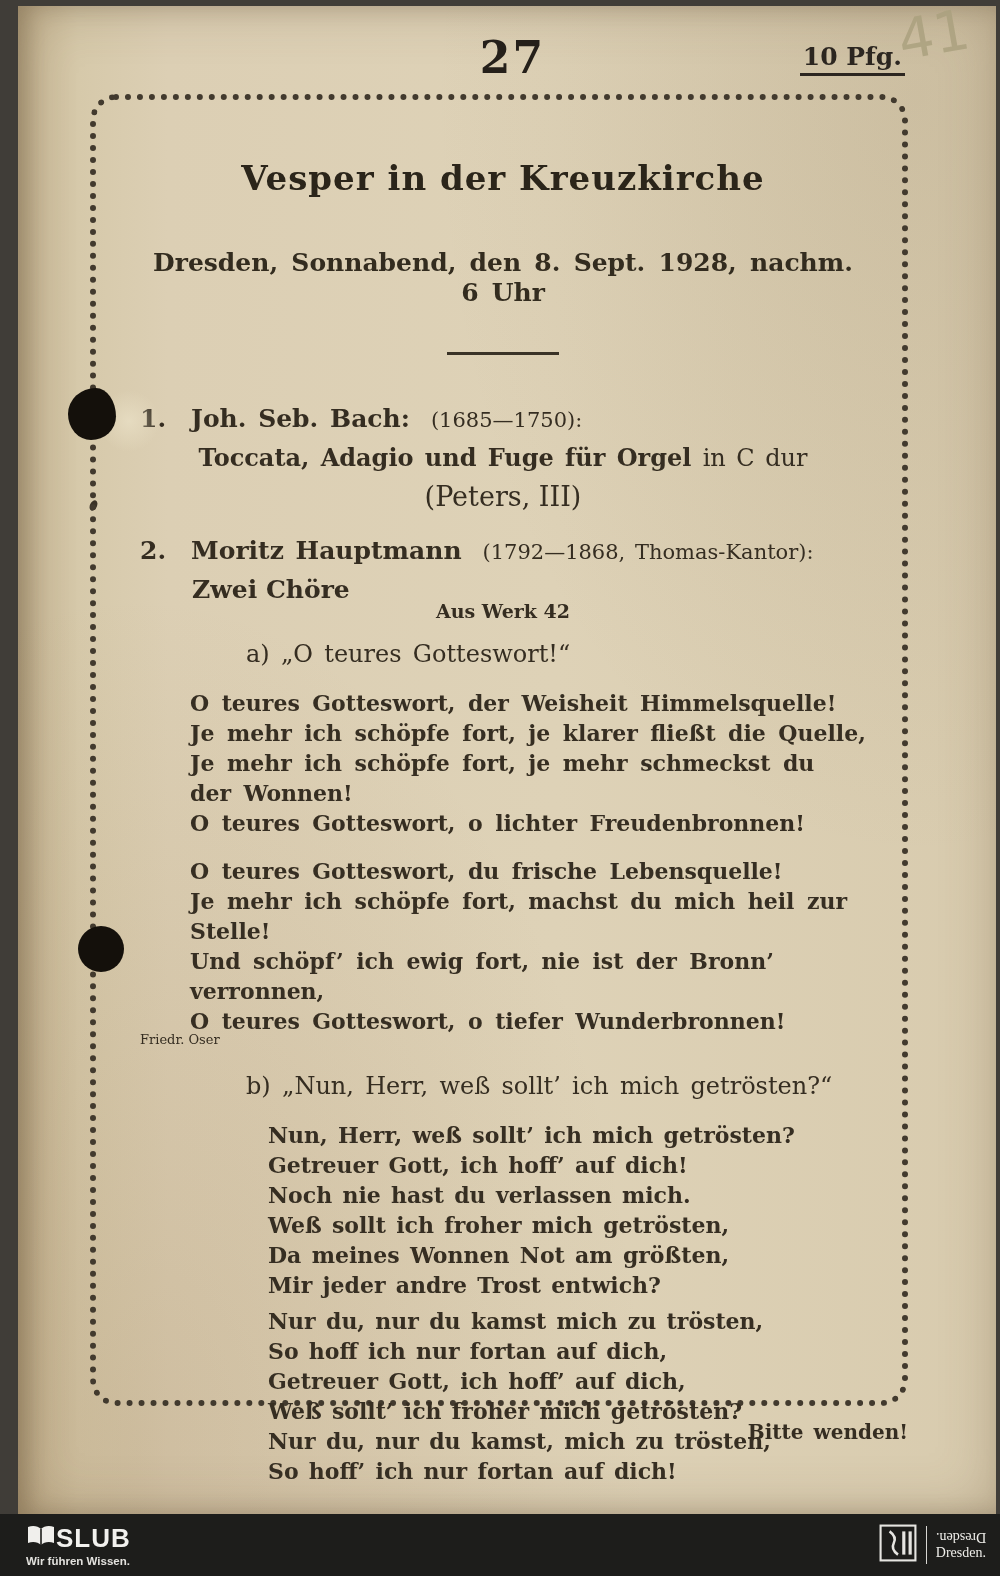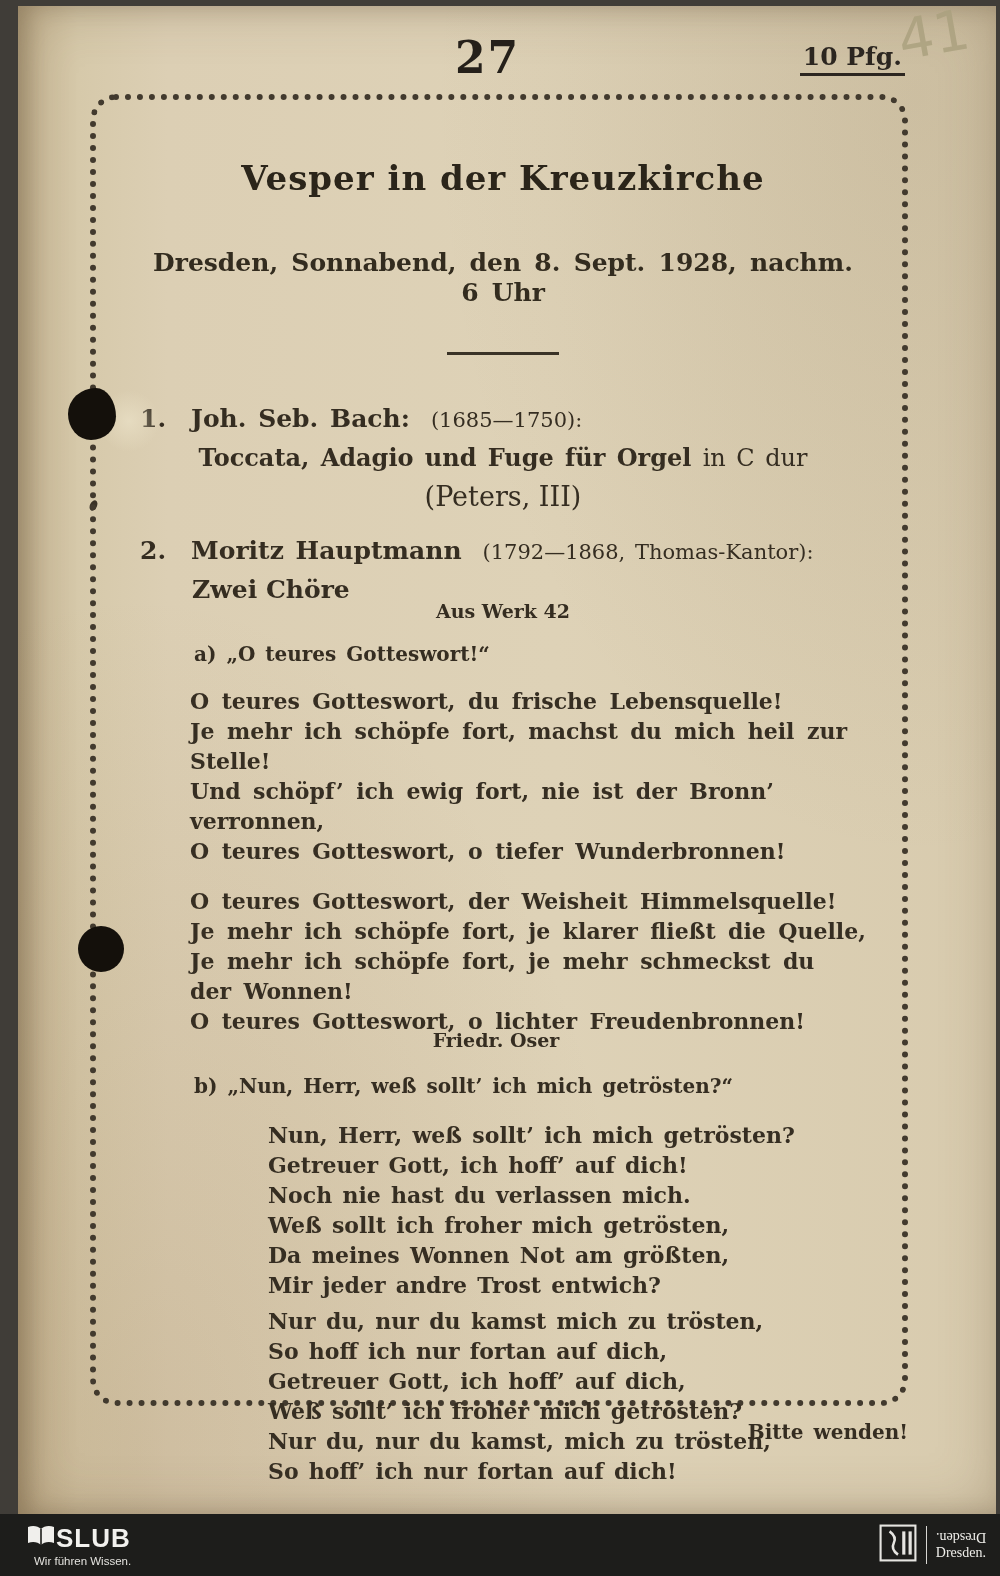--- a/index.html
+++ b/index.html
@@ -15,21 +15,21 @@
     width:978px; height:1508px;
     background:
       radial-gradient(ellipse at 12% 96%, rgba(150,118,78,.20), transparent 42%),
       radial-gradient(ellipse at 92% 6%, rgba(125,105,72,.14), transparent 38%),
       linear-gradient(90deg,#c6b593 0px,#d6c9aa 60px,#dccfb4 150px,#ded2b7 55%,#d8cbae 100%);
     box-shadow: inset 0 0 55px rgba(92,70,38,.28), inset 10px 0 20px rgba(60,45,25,.22);
     color:#352d21;
   }
   .page-number {
     position:absolute; left:437px; top:26px; width:90px;
-    text-align:left; font-size:44px; font-weight:bold;
+    text-align:right; font-size:44px; font-weight:bold;
     letter-spacing:2px; color:#25201a;
   }
   .price {
     position:absolute; right:91px; top:36px;
     font-size:25px; font-weight:bold; color:#2c2620;
     border-bottom:3px solid #2c2620; padding:0 3px 2px 3px;
   }
   .handwritten {
     position:absolute; left:880px; top:-4px;
     font-family:"DejaVu Sans","Liberation Sans",sans-serif;
@@ -60,30 +60,30 @@
   .program-item { margin-top:48px; font-size:25px; line-height:32px; word-spacing:.12em; }
   .program-item.second { margin-top:26px; }
   .num { font-weight:bold; margin-right:14px; }
   .composer { font-weight:bold; margin-right:10px; }
   .dates { font-weight:normal; font-size:21px; }
   .work-line { margin-top:8px; text-align:center; font-size:24px; line-height:28px; font-weight:bold; word-spacing:.12em; }
   .work-suffix { font-weight:normal; }
   .edition { margin-top:13px; text-align:center; font-size:27px; line-height:24px; }
   .work-two { margin-top:8px; margin-left:52px; font-size:25px; line-height:28px; font-weight:bold; }
   .subnote { margin-top:-4px; text-align:center; font-size:19px; line-height:22px; font-weight:bold; }
-  .piece-heading { font-size:20px; line-height:28px; font-weight:bold; word-spacing:.15em; margin-left:54px; }
+  .piece-heading { font-size:24px; line-height:28px; font-weight:normal; word-spacing:.15em; margin-left:106px; }
   .piece-heading.a { margin-top:18px; }
   .piece-heading.b { margin-top:22px; }
   .stanza { margin-top:20px; }
   .stanza.gap  { margin-top:18px; }
   .stanza.gap2 { margin-top:6px; }
   .stanza-a .verse-line { margin-left:50px; word-spacing:.22em; }
   .stanza-b .verse-line { margin-left:128px; word-spacing:.12em; }
   .verse-line { font-size:22px; line-height:30px; font-weight:bold; color:#362e22; }
-  .author { margin-top:-6px; text-align:center; padding-right:14px; font-size:19px; line-height:20px; font-weight:bold; }
+  .author { margin-top:-6px; text-align:left; padding-right:14px; font-size:13px; line-height:20px; font-weight:normal; }
   .turn-note {
     position:absolute; top:1414px; right:88px;
     font-size:20px; font-weight:bold; word-spacing:.15em;
   }
   .hole { position:absolute; background:#14100b; z-index:2; }
   .hole-ring { position:absolute; width:62px; height:62px; border-radius:50%;
     background:radial-gradient(circle, rgba(236,227,201,.65), rgba(236,227,201,0) 70%); z-index:1; }
   .hole.one { left:50px; top:382px; width:48px; height:52px; border-radius:58% 42% 52% 48%/50% 55% 45% 50%; }
   .hole.two { left:60px; top:920px; width:46px; height:46px; border-radius:50%; }
   .speck { position:absolute; left:72px; top:494px; width:7px; height:11px;
@@ -91,21 +91,21 @@
   .footer {
     position:absolute; left:0; top:1514px; width:1000px; height:62px;
     background:#1d1d1b; box-sizing:border-box;
     display:flex; justify-content:space-between; align-items:center;
     padding:0 14px 0 26px;
     font-family:"Liberation Sans","DejaVu Sans",sans-serif;
   }
   .footer-left { display:flex; flex-direction:column; justify-content:center; }
   .footer-left-row { display:flex; align-items:center; }
   .slub-text { color:#f2f1ee; font-size:26px; font-weight:bold; letter-spacing:1px; line-height:26px; }
-  .tagline { color:#e3e2de; font-size:11.5px; font-weight:normal; margin-top:3px;margin-left:8px; }
+  .tagline { color:#e3e2de; font-size:11.5px; font-weight:bold; margin-top:3px; }
   .footer-right { display:flex; align-items:center; gap:9px; }
   .divider { width:1px; height:38px; background:#d8d7d3; }
   .city-block { display:flex; flex-direction:column; line-height:15px; }
   .city { font-family:"Liberation Serif","DejaVu Serif",serif; color:#efeeea; font-size:14px; }
   .city.mirrored { transform:rotate(180deg); }
 </style>
 </head>
 <body>
 
 <div class="paper">
@@ -139,32 +139,32 @@
     <div class="program-item second">
       <span class="num">2.</span>
       <span class="composer">Moritz Hauptmann</span>
       <span class="dates">(1792—1868, Thomas-Kantor):</span>
     </div>
     <div class="work-two">Zwei Chöre</div>
     <div class="subnote">Aus Werk 42</div>
 
     <div class="piece-heading a">a) „O teures Gotteswort!“</div>
 
+    <div class="stanza stanza-a">
+      <div class="verse-line">O teures Gotteswort, der Weisheit Himmelsquelle!</div>
+      <div class="verse-line">Je mehr ich schöpfe fort, je klarer fließt die Quelle,</div>
+      <div class="verse-line">Je mehr ich schöpfe fort, je mehr schmeckst du der Wonnen!</div>
+      <div class="verse-line">O teures Gotteswort, o lichter Freudenbronnen!</div>
+    </div>
+
     <div class="stanza stanza-a gap">
       <div class="verse-line">O teures Gotteswort, du frische Lebensquelle!</div>
       <div class="verse-line">Je mehr ich schöpfe fort, machst du mich heil zur Stelle!</div>
       <div class="verse-line">Und schöpf’ ich ewig fort, nie ist der Bronn’ verronnen,</div>
       <div class="verse-line">O teures Gotteswort, o tiefer Wunderbronnen!</div>
-    </div>
-
-    <div class="stanza stanza-a">
-      <div class="verse-line">O teures Gotteswort, der Weisheit Himmelsquelle!</div>
-      <div class="verse-line">Je mehr ich schöpfe fort, je klarer fließt die Quelle,</div>
-      <div class="verse-line">Je mehr ich schöpfe fort, je mehr schmeckst du der Wonnen!</div>
-      <div class="verse-line">O teures Gotteswort, o lichter Freudenbronnen!</div>
     </div>
 
     <div class="author">Friedr. Oser</div>
 
     <div class="piece-heading b">b) „Nun, Herr, weß sollt’ ich mich getrösten?“</div>
 
     <div class="stanza stanza-b">
       <div class="verse-line">Nun, Herr, weß sollt’ ich mich getrösten?</div>
       <div class="verse-line">Getreuer Gott, ich hoff’ auf dich!</div>
       <div class="verse-line">Noch nie hast du verlassen mich.</div>

